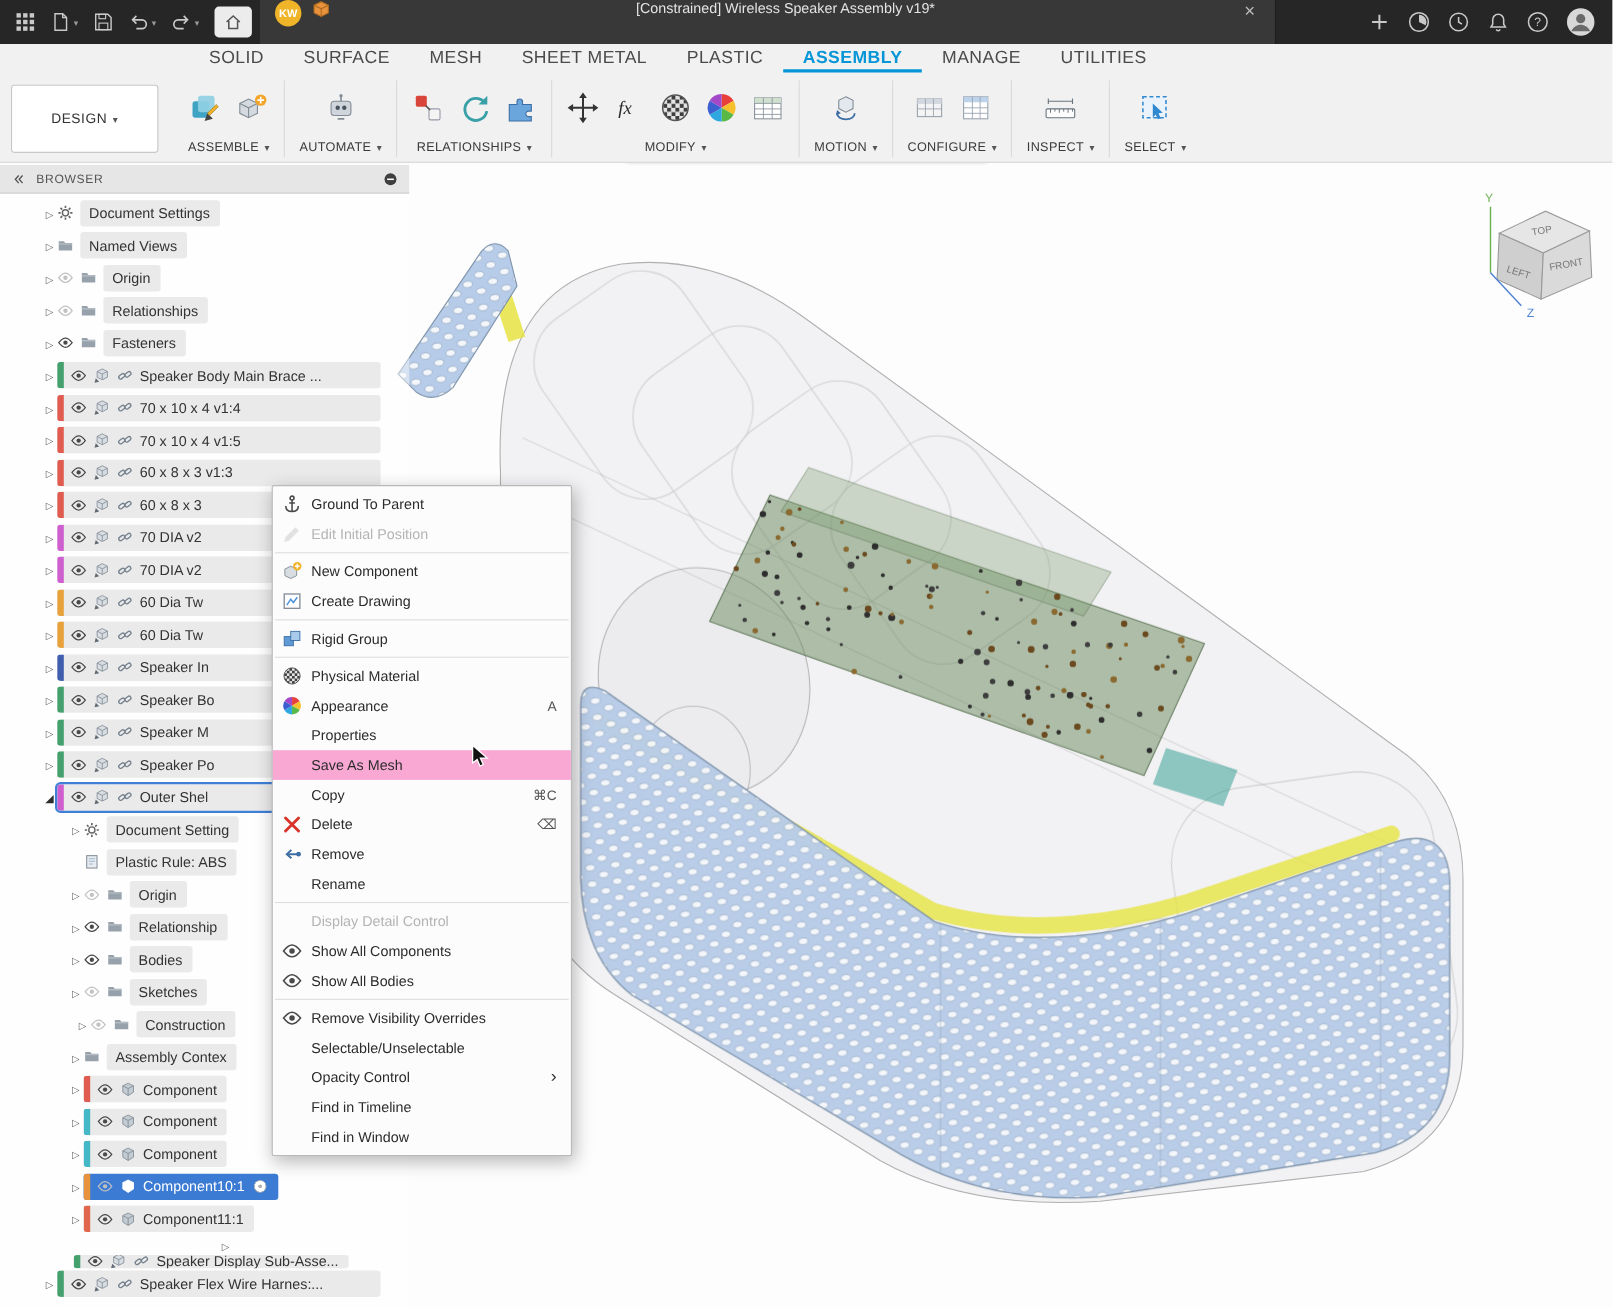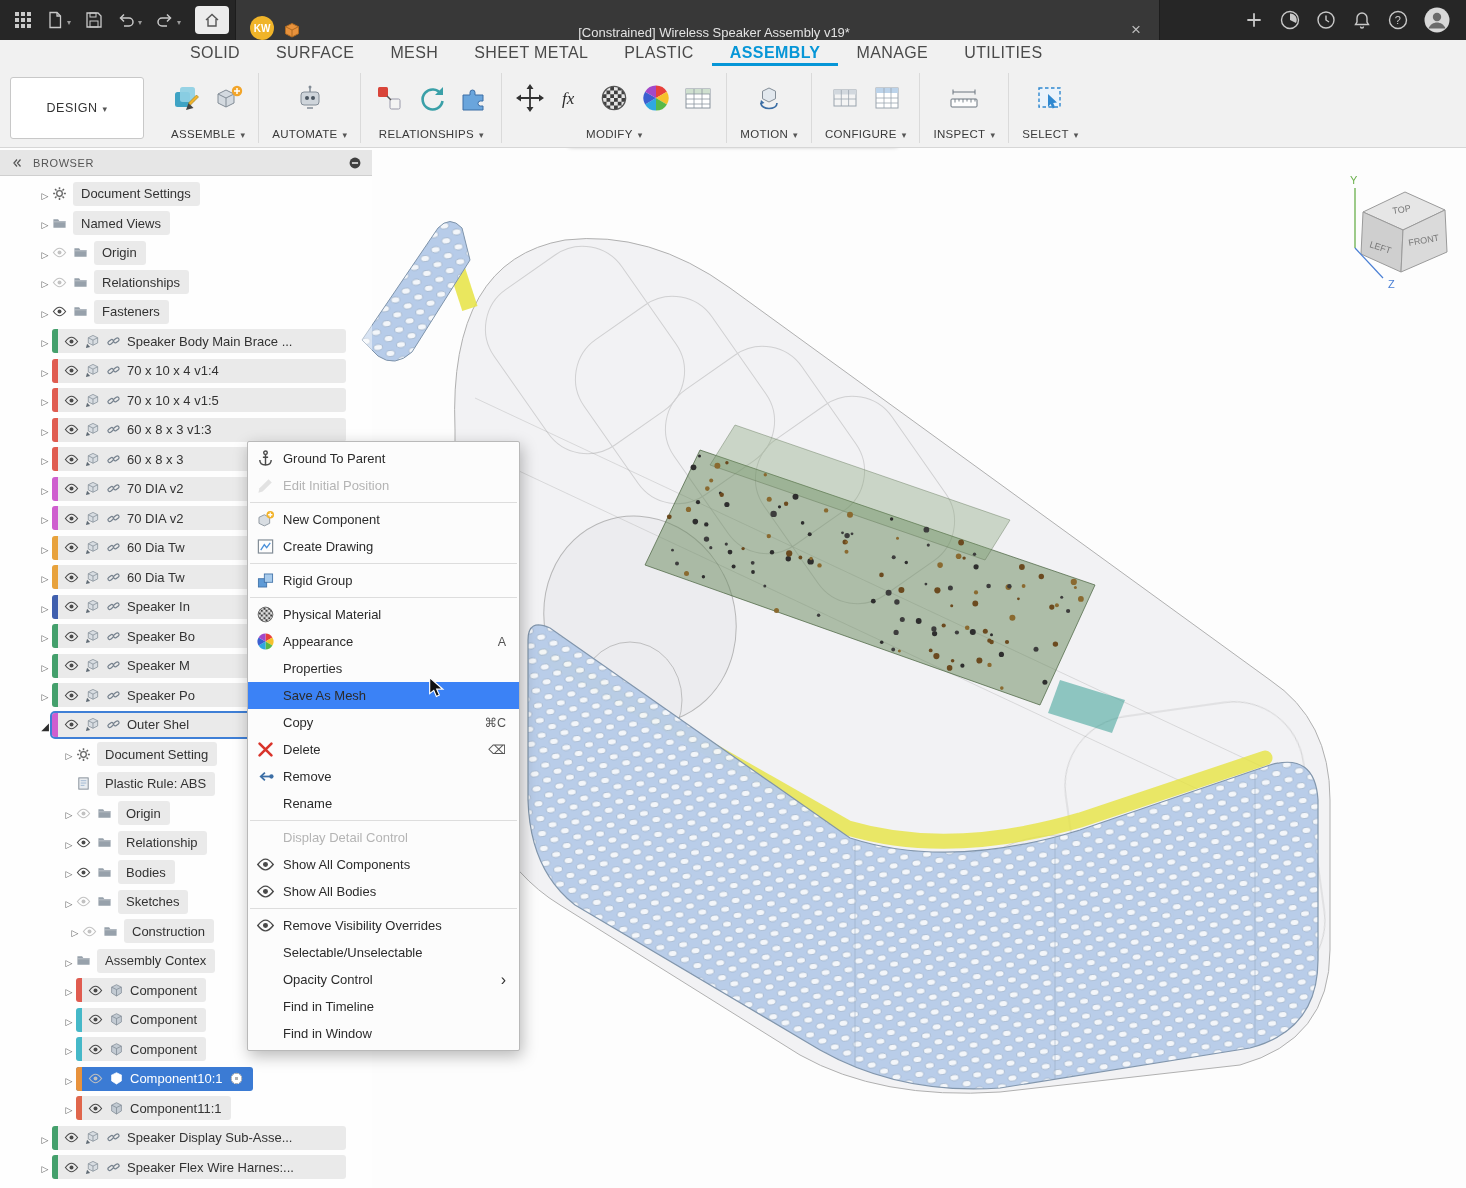--- a/index.html
+++ b/index.html
@@ -8,21 +8,21 @@
 .icn svg{width:100%;height:100%;display:block}
 .icn.mid{width:18px;height:18px}
 .icn.big{width:30px;height:30px}
 .icn.sm{width:14px;height:14px}
 
 .titlebar{position:absolute;top:0;left:0;right:0;height:40px;background:#262626;z-index:40;display:flex;align-items:center}
 .tb-left{display:flex;align-items:center;gap:14px;padding:0 14px}
 .tbtn{display:flex;align-items:center;cursor:pointer}
 .tcaret::after{content:"▾";font-size:8px;color:#9a9a9a;margin-left:3px}
 .home-btn{width:34px;height:28px;background:#ececec;border-radius:4px;display:flex;align-items:center;justify-content:center;cursor:pointer;margin-right:6px}
-.doc-tab{height:40px;flex:1;max-width:925px;background:#383838;display:flex;align-items:flex-end;gap:9px;padding:0 14px;border-left:1px solid #1d1d1d;border-right:1px solid #1d1d1d}
+.doc-tab{height:40px;flex:1;max-width:925px;background:#383838;display:flex;align-items:flex-start;gap:9px;padding:0 14px;border-left:1px solid #1d1d1d;border-right:1px solid #1d1d1d}
 .kw-avatar{width:24px;height:24px;border-radius:50%;background:#f0b429;color:#fff;font-size:10px;font-weight:bold;display:flex;align-items:center;justify-content:center}
 .doc-title{color:#e3e3e3;font-size:13px;flex:1;text-align:center;white-space:nowrap;overflow:hidden}
 .doc-close{color:#bbb;font-size:17px;cursor:pointer;padding:0 4px}
 .tb-right{display:flex;align-items:center;gap:16px;padding:0 16px;margin-left:auto}
 .tb-right .tbtn .icn{width:20px;height:20px}
 .tb-right .tbtn .icn.av{width:26px;height:26px}
 
 .ribbon{position:absolute;top:40px;left:0;right:0;height:108px;background:#f1f1f1;border-bottom:1px solid #d6d6d6;z-index:40}
 .ribbon-tabs{display:flex;height:26px;padding-left:172px}
 .rtab{padding:0 18px;line-height:26px;font-size:16px;letter-spacing:.4px;color:#4a4a4a;cursor:pointer;white-space:nowrap}
@@ -63,21 +63,21 @@
 .chip.sel .icn{filter:brightness(2.6) grayscale(1)}
 .chip.editing{outline:2px solid #3f7fd6;outline-offset:0}
 .out-icn{margin-right:6px}
 
 .ctx{position:absolute;left:247px;top:441px;width:273px;background:#fcfcfc;border:1px solid #b9b9b9;border-radius:2px;box-shadow:2px 5px 16px rgba(0,0,0,.28);padding:3px 0;z-index:50}
 .mitem{display:flex;align-items:center;height:27px;padding:0 13px 0 8px;gap:8px;font-size:13px;color:#2b2b2b;cursor:pointer}
 .mitem .micon{width:19px;height:16px;flex:0 0 19px;display:flex;align-items:center;justify-content:center}
 .mitem .mlabel{flex:1;white-space:nowrap}
 .mitem .mright{color:#555;font-size:12.5px}
 .mitem .msub::after{content:"›";font-size:16px;color:#333}
-.mitem.hl{background:#3b82f6}
+.mitem.hl{background:#f9a8d4}
 .mitem.dis{color:#b4b4b4;cursor:default}
 .mitem.dis .micon{opacity:.45}
 .msep{border-top:1px solid #ddd;margin:3px 2px}
 
 .cursor{position:absolute;left:428px;top:676px;z-index:60;pointer-events:none}
 </style>
 </head>
 <body>
 
 <div class="titlebar">
@@ -1300,21 +1300,21 @@
           </span>
           <span class="icn">
             <svg viewBox="0 0 16 16">
               <path d="M8 1.8l5.2 2.6v6.2L8 13.9 2.8 10.6V4.4z" fill="#c3cbd3" stroke="#7f8a94" stroke-width="0.8"></path>
               <path d="M2.8 4.4L8 7l5.2-2.6M8 7v6.9" fill="none" stroke="#7f8a94" stroke-width="0.8"></path>
             </svg>
           </span>
           <span class="lbl">Component11:1</span>
         </div>
       </div>
-      <div class="trow" style="padding-left: 38px;">
+      <div class="trow" style="padding-left: 38px; flex-direction: column;">
         <span class="arrow"></span>
         <div class="chip fill">
           <span class="bar" style="background: rgb(68, 160, 108);"></span>
           <span class="icn">
             <svg viewBox="0 0 16 16">
               <path d="M1.5 8C4 4.8 6 3.5 8 3.5S12 4.8 14.5 8C12 11.2 10 12.5 8 12.5S4 11.2 1.5 8z" fill="none" stroke="#4a4a4a" stroke-width="1.2"></path>
               <circle cx="8" cy="8" r="2.1" fill="#4a4a4a"></circle>
             </svg>
           </span>
           <span class="icn">

